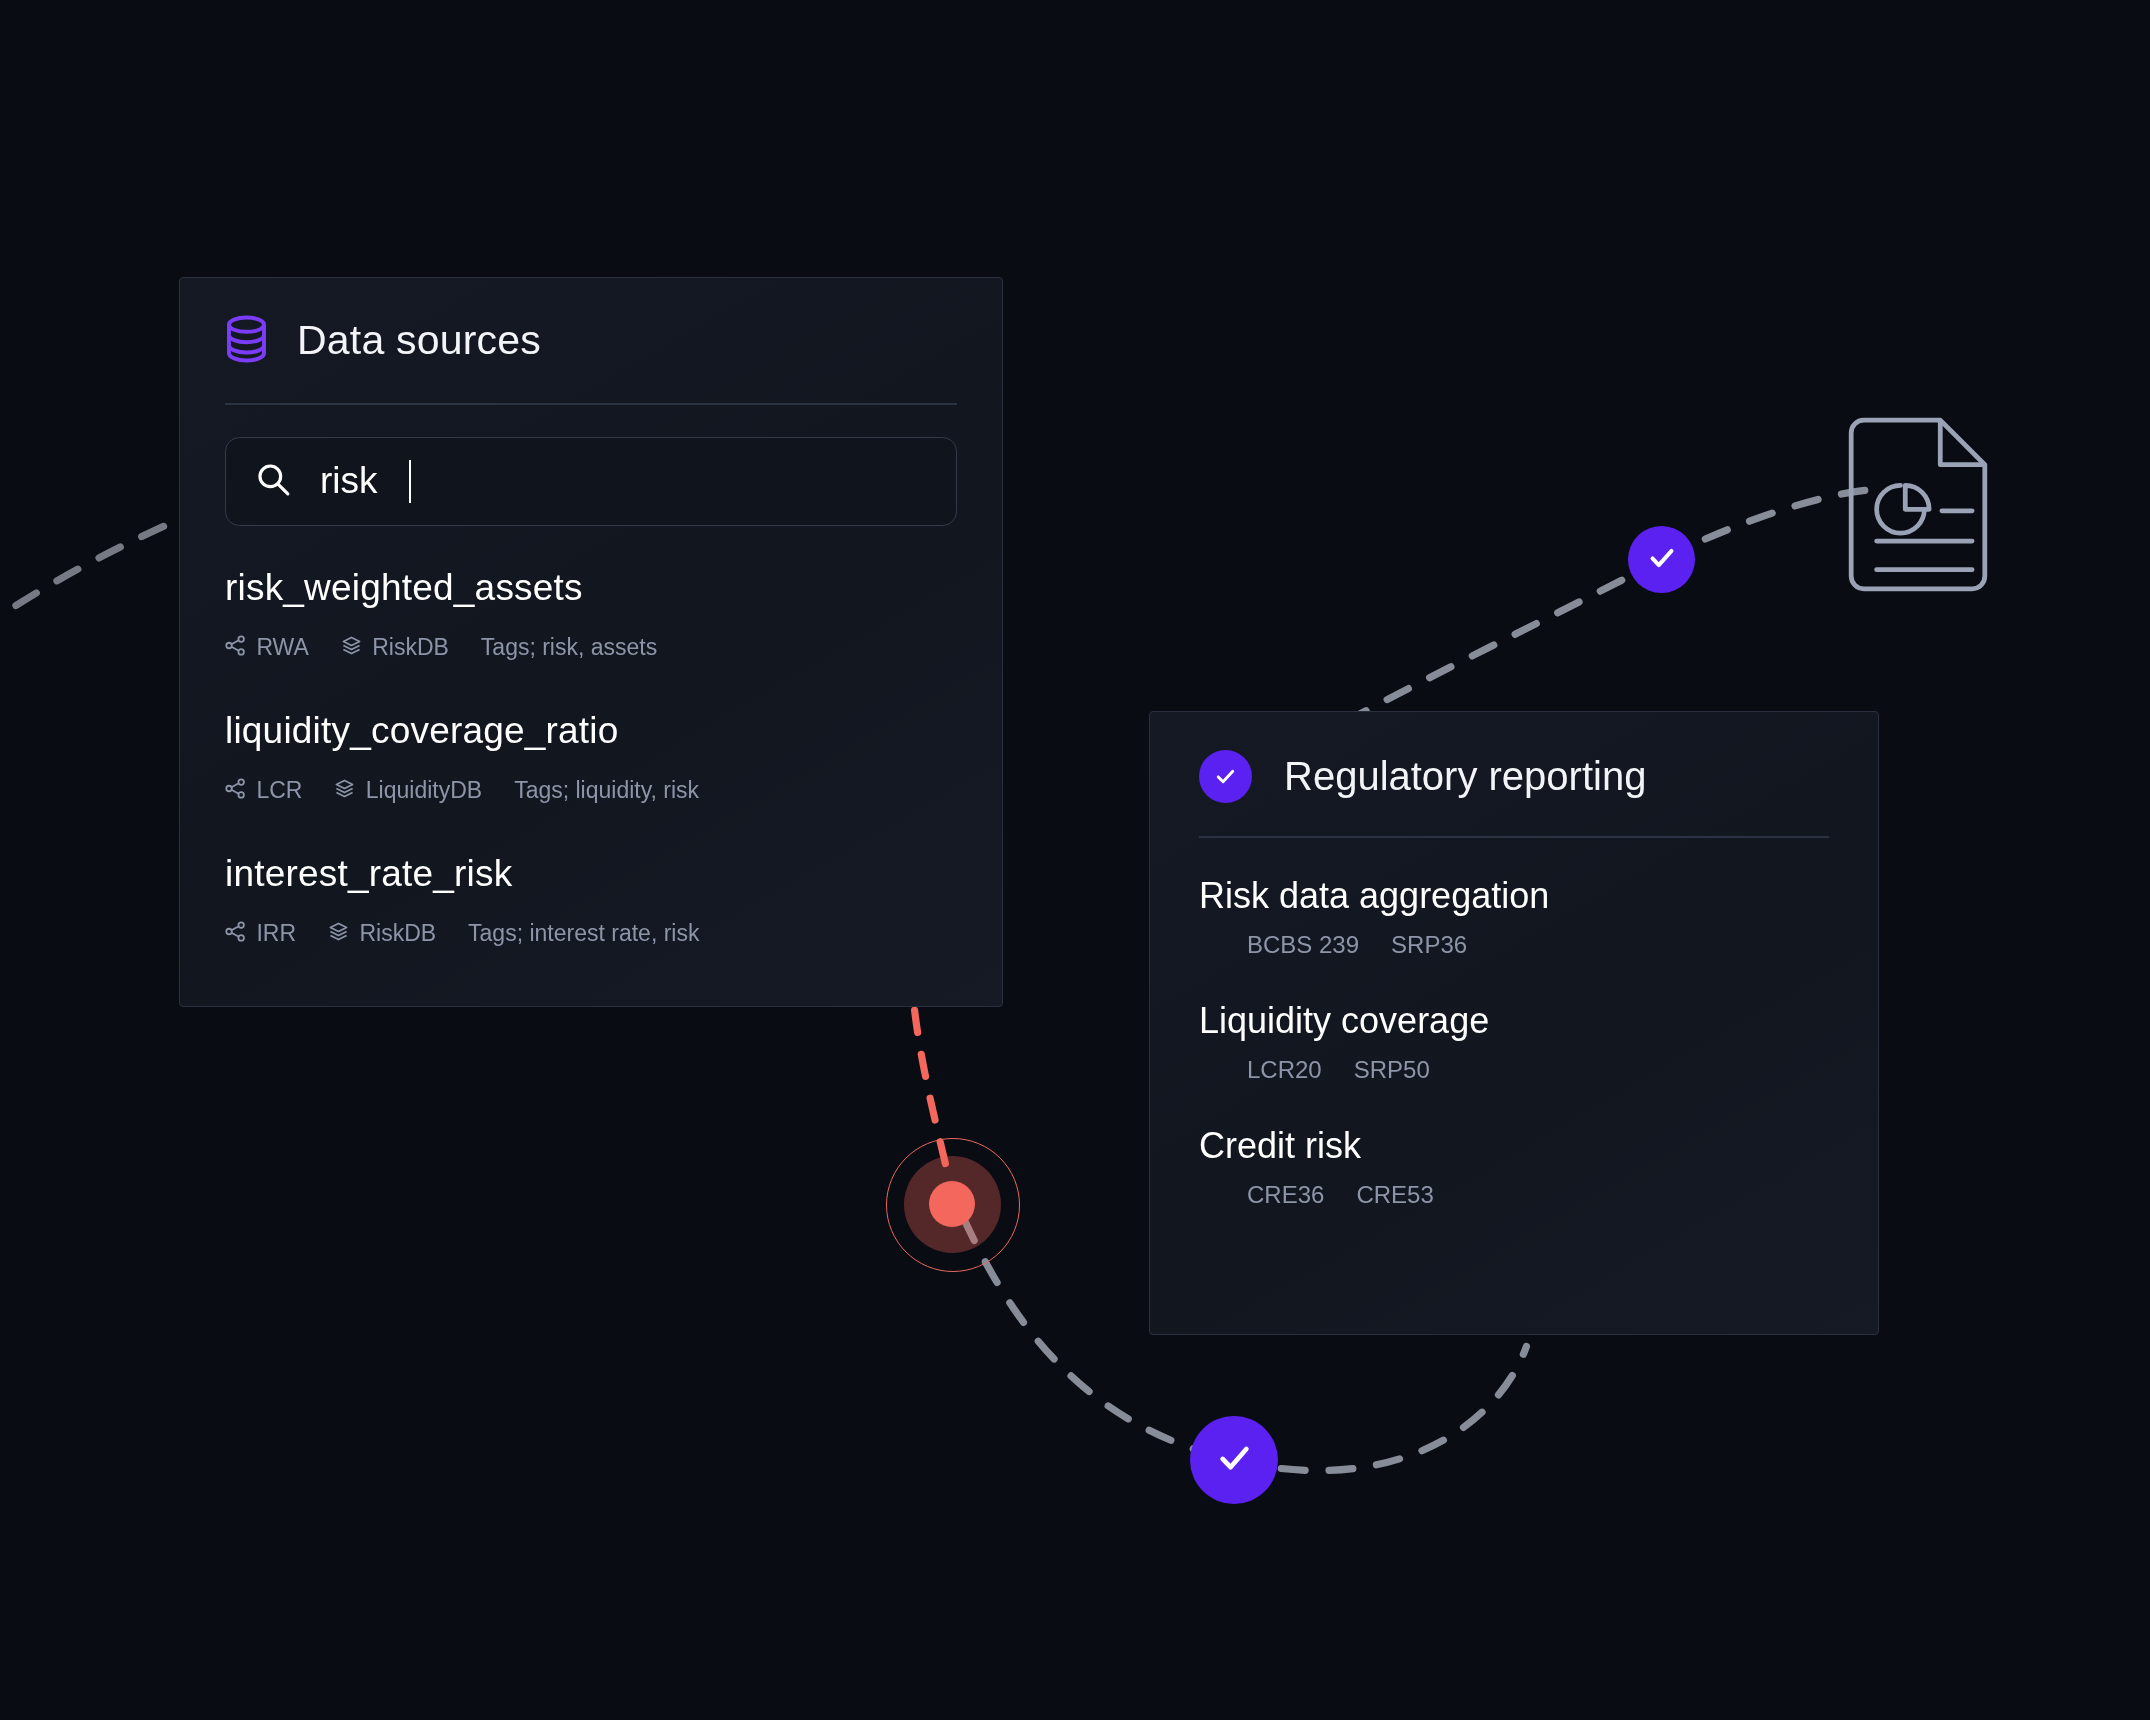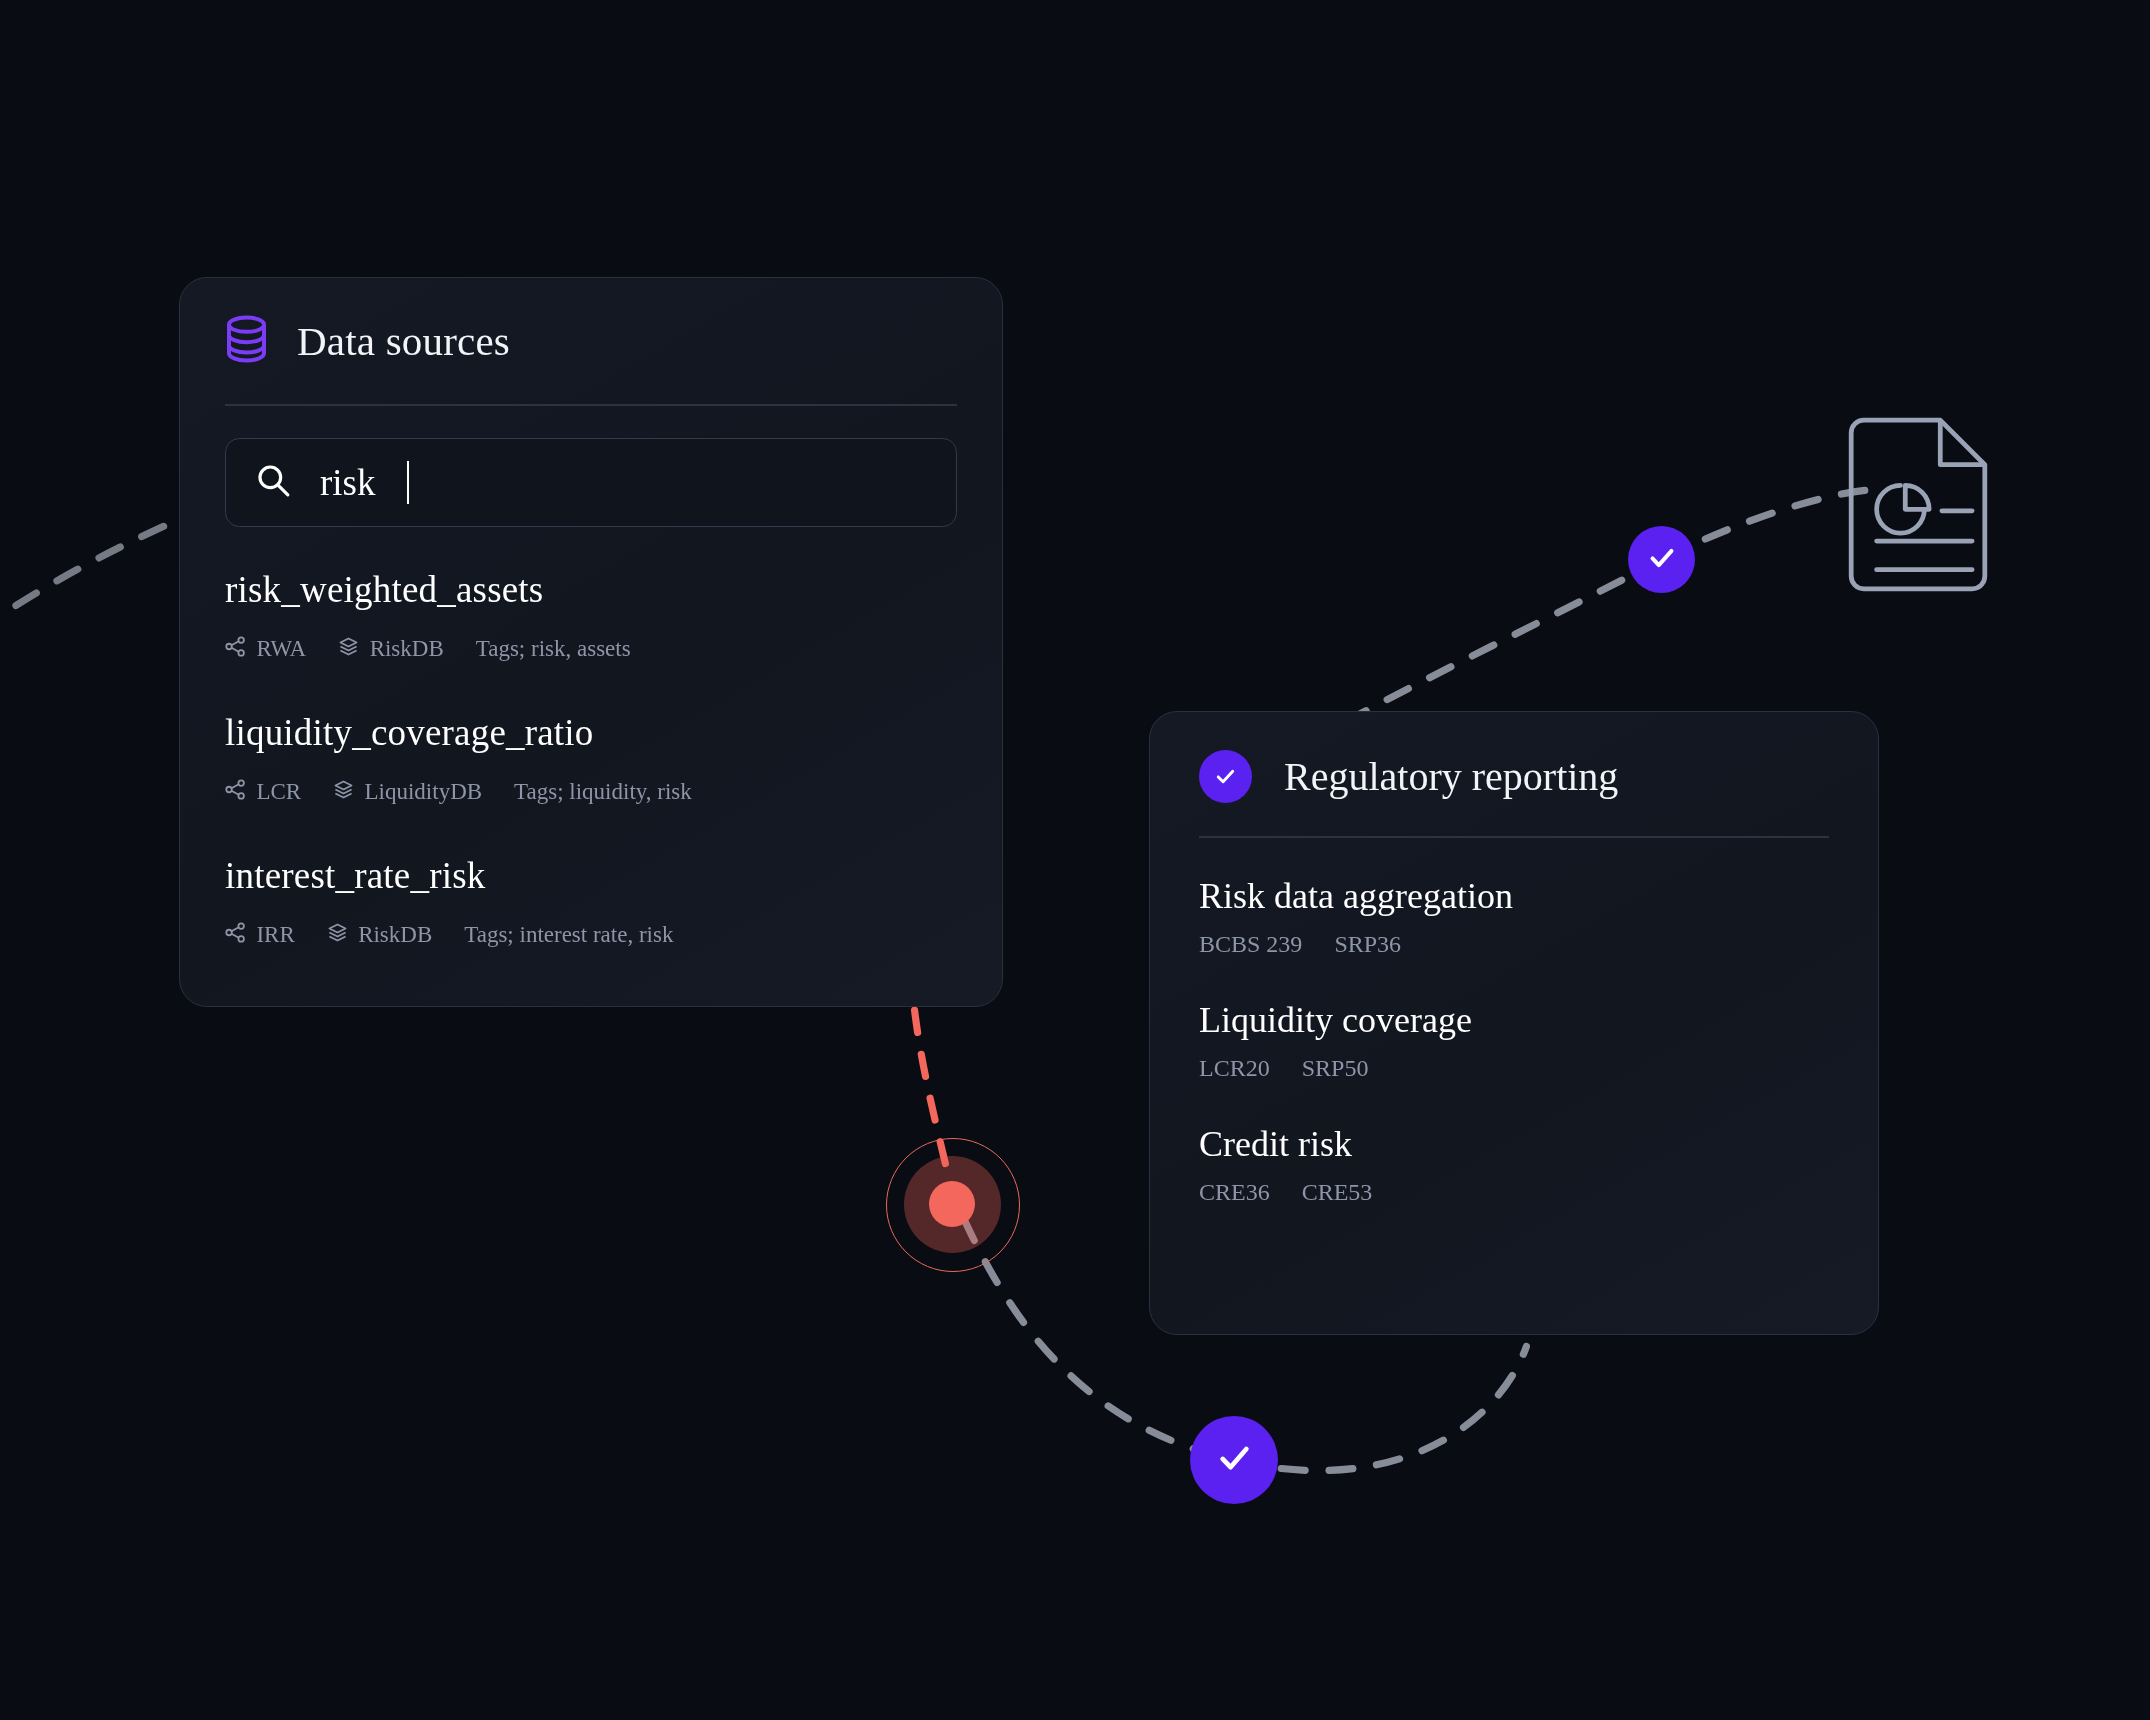--- a/index.html
+++ b/index.html
@@ -12,22 +12,21 @@
   #stage { position:relative; width:2151px; height:1721px; background:#0a0c13; }
 
   
   #wires { position:absolute; inset:0; width:2151px; height:1721px; pointer-events:none; }
 
   
   .card {
     position:absolute;
     background:linear-gradient(150deg,#141924 0%,#12161f 55%,#151a25 100%);
     border:1.6px solid #2a3040;
-    border-radius:28px;
-    font-family:Liberation Serif, serif;
+    border-radius:4px;
   }
 
   
   #ds-card { left:179px; top:277px; width:824px; height:730px; }
   .ds-head { display:flex; align-items:center; gap:29px; padding:37px 45px 0 45px; }
   .ds-title { font-size:41px; color:#f2f4f8; letter-spacing:0.2px; }
   .ds-divider { height:1.6px; background:#2b3242; margin:37px 45px 0 45px; }
 
   .search-box {
     margin:32px 45px 0 45px; height:89px;
@@ -56,21 +55,21 @@
   .check-badge {
     width:53px; height:53px; border-radius:50%; background:#5b21f0;
     display:flex; align-items:center; justify-content:center; flex:0 0 auto;
   }
   .reg-title { font-size:40px; color:#f2f4f8; }
   .reg-divider { height:1.6px; background:#2b3242; margin:33px 49px 0 49px; }
   .reg-list { padding:37px 70px 0 49px; }
   .reg-item { margin-bottom:41px; }
   .reg-item:last-child { margin-bottom:0; }
   .reg-name { font-size:36px; color:#ffffff; }
-  .reg-codes { margin-top:14.3px; display:flex; gap:32px; }
+  .reg-codes { margin-top:14.3px; display:flex; gap:32px;margin-left:48px; }
   .reg-code { font-size:24px; color:#8d95a8; }
 
   
   #alert {
     position:absolute; left:237px; top:1165px; width:579px; height:127px;
     background:#4a1620; border-radius:17.5px;
     display:flex; align-items:center; justify-content:center; gap:24px;
   }
   .alert-text { font-size:38px; color:#f4615c; }
 

